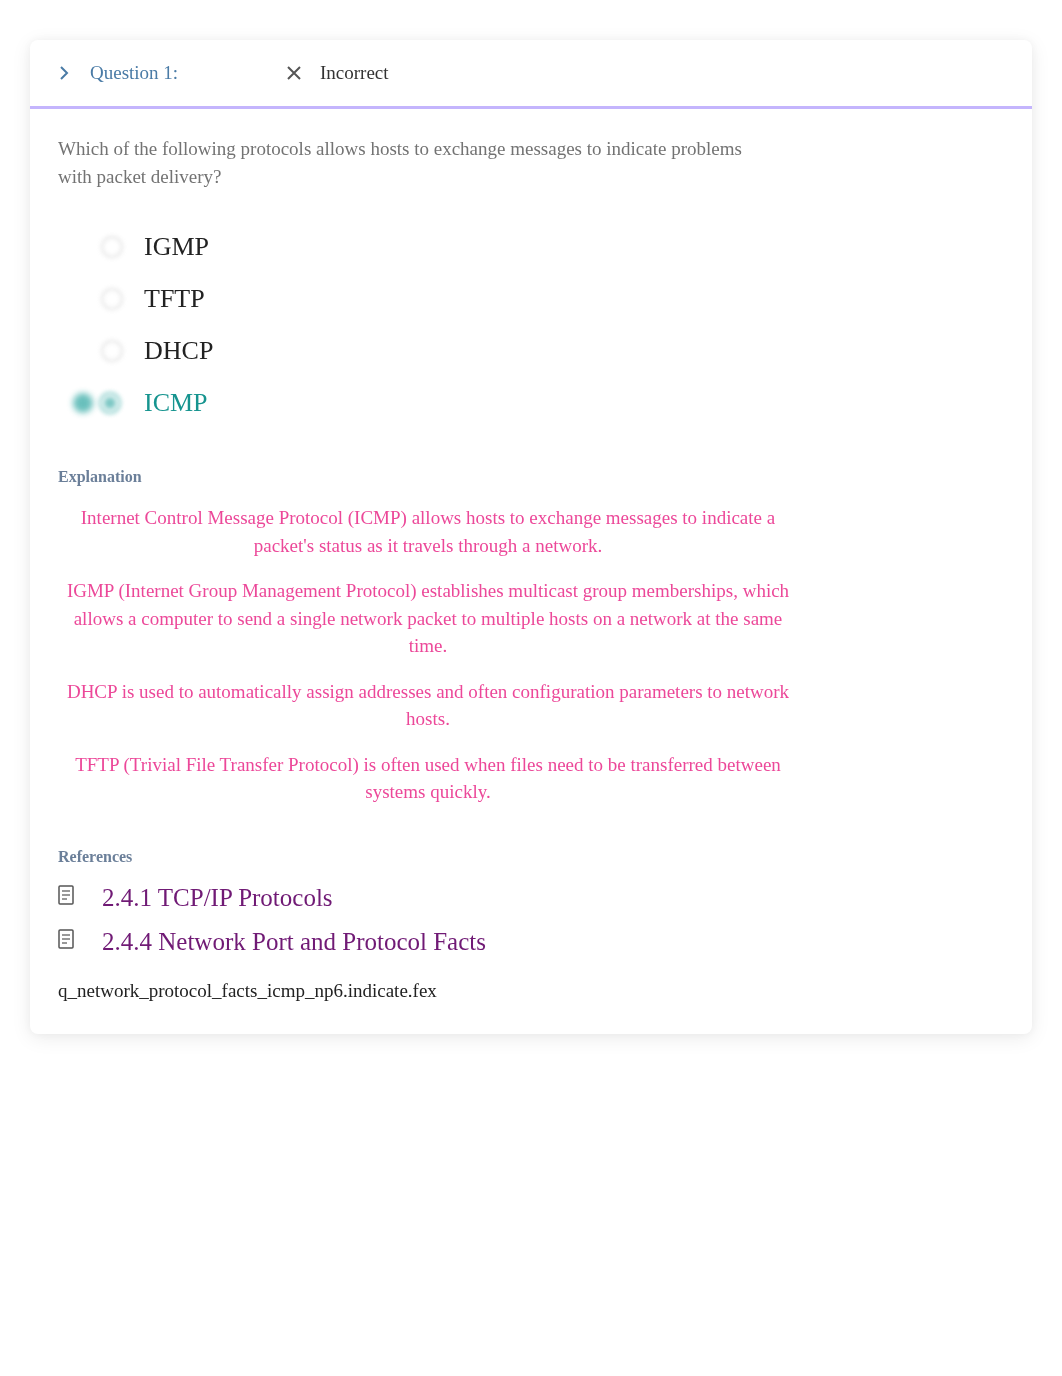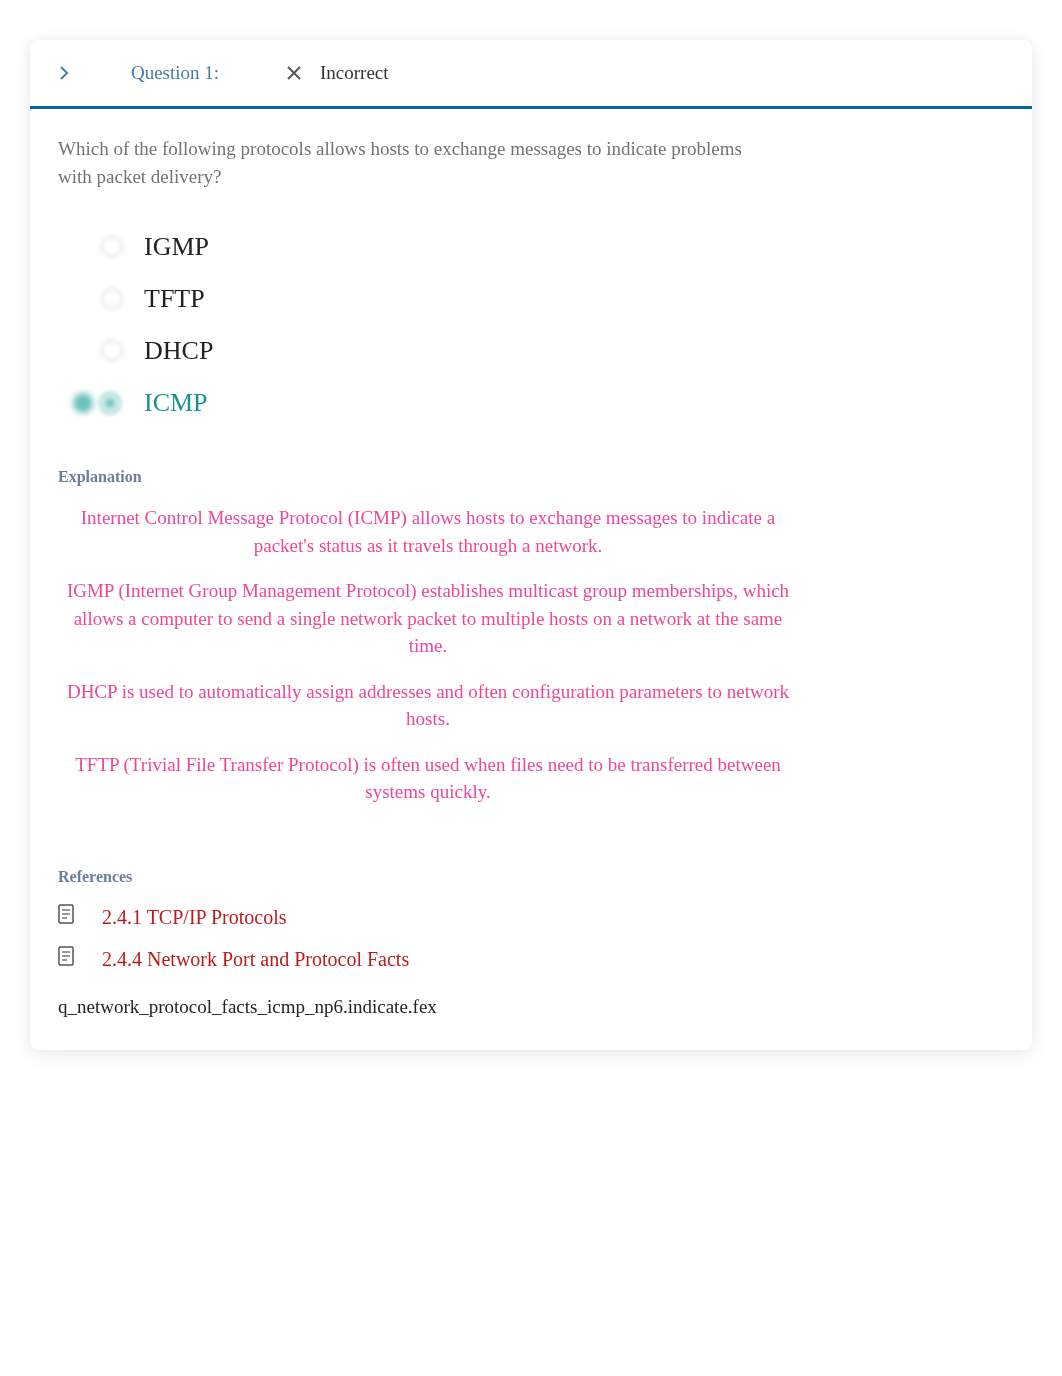--- a/index.html
+++ b/index.html
@@ -16,23 +16,22 @@
     .card {
       background: #ffffff;
       border-radius: 8px;
       box-shadow: 0 4px 20px rgba(0,0,0,0.08), 0 0 8px rgba(0,0,0,0.04);
       overflow: hidden;
     }
     .card-header {
       display: flex;
       align-items: center;
       padding: 22px 28px;
-      border-bottom: 3px solid #0369a1;
+      border-bottom: 3px solid #c4b5fd;
       gap: 18px;
-      text-align: center;
     }
     .chevron-icon {
       color: #4a7ba6;
       font-size: 14px;
       width: 14px;
       display: inline-flex;
       align-items: center;
       justify-content: center;
     }
     .question-label {
@@ -137,36 +136,36 @@
     }
     .explanation p {
       font-size: 19px;
       line-height: 1.45;
       color: #ec4899;
       margin-bottom: 18px;
       max-width: 740px;
       text-align: center;
     }
     .references {
-      margin-top: 62px;
+      margin-top: 42px;
     }
     .ref-item {
       display: flex;
       align-items: center;
       gap: 28px;
       margin-bottom: 16px;
     }
     .ref-icon {
       font-size: 22px;
       color: #555;
       width: 16px;
     }
     .ref-label {
-      font-size: 20px;
-      color: #b91c1c;
+      font-size: 25px;
+      color: #701a75;
     }
     .question-file {
       font-size: 19px;
       color: #222;
       margin-top: 24px;
     }
   </style>
 </head>
 <body>
 

